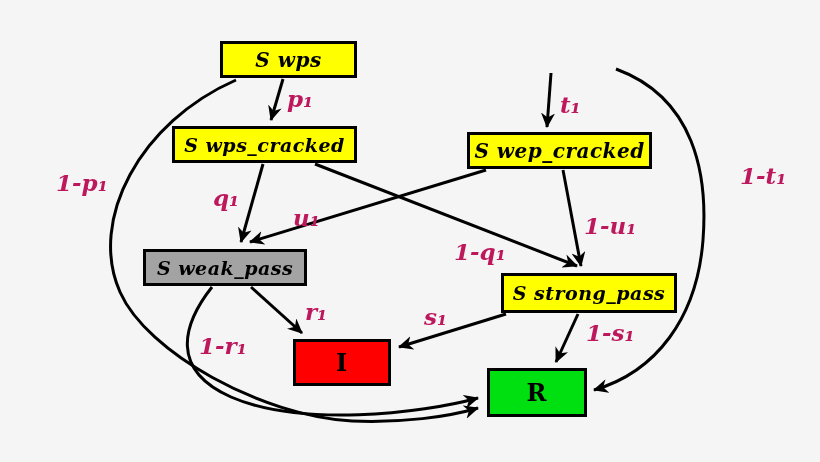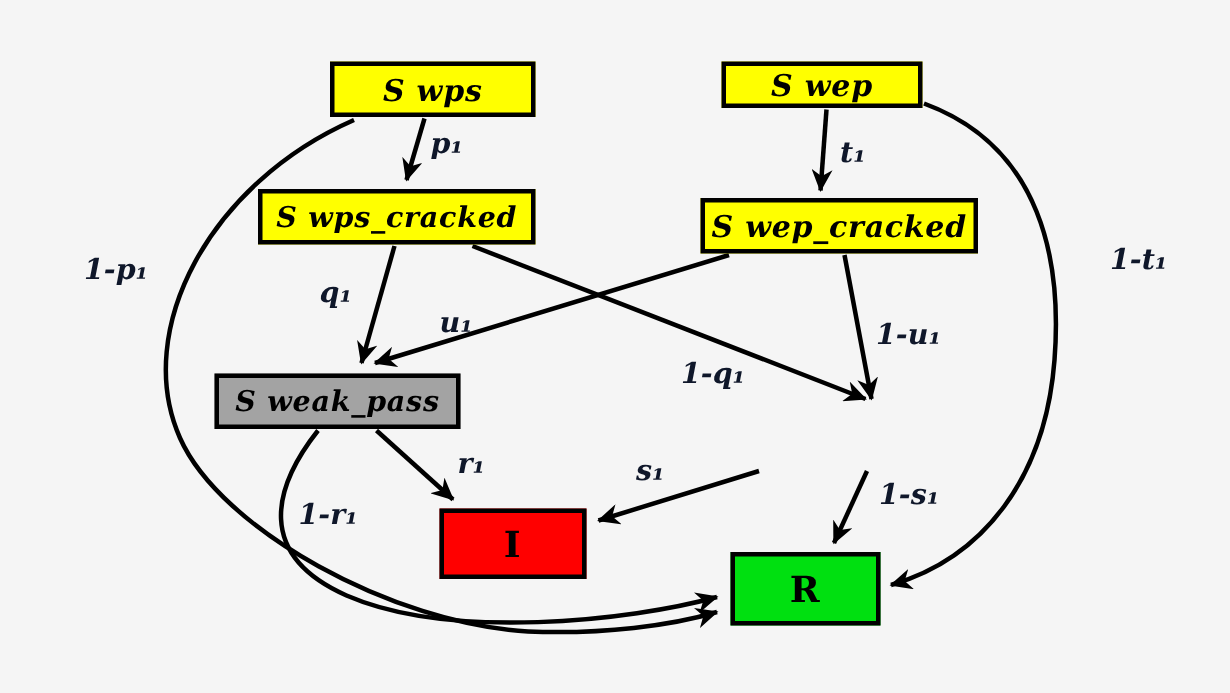--- a/index.html
+++ b/index.html
@@ -25,21 +25,21 @@
   .n-wep{left:481px;top:41px;width:134px;height:31px;}
   .n-wps-cracked{left:172px;top:126px;width:185px;height:37px;font-size:19px;}
   .n-wep-cracked{left:467px;top:132px;width:185px;height:37px;font-size:20px;}
   .n-weak-pass{left:143px;top:249px;width:164px;height:37px;font-size:19px;}
   .n-strong-pass{left:501px;top:273px;width:176px;height:40px;font-size:19px;}
   .n-infected{left:293px;top:339px;width:98px;height:47px;}
   .n-recovered{left:487px;top:368px;width:100px;height:49px;}
   .edge-label{
     position:absolute;
     font-weight:bold;font-style:italic;
-    font-size:19px;color:#0f172a;
+    font-size:23px;color:#be185d;
     white-space:nowrap;
   }
   .l-p1{left:287px;top:85px;}
   .l-t1{left:560px;top:91px;}
   .l-1p1{left:56px;top:169px;}
   .l-1t1{left:740px;top:162px;text-align:center;}
   .l-q1{left:213px;top:184px;}
   .l-u1{left:293px;top:204px;}
   .l-1q1{left:454px;top:238px;}
   .l-1u1{left:584px;top:212px;}
@@ -70,24 +70,24 @@
     <path class="edge" d="M 251,287 L 302,333" marker-end="url(#arrow)"></path>
     <path class="edge" d="M 506,314 L 399,347" marker-end="url(#arrow)"></path>
     <path class="edge" d="M 578,314 L 556,362" marker-end="url(#arrow)"></path>
 
     <path class="edge" d="M 236,80 C 140,122 88,220 120,292 C 147,353 262,416 352,421 C 402,423 448,417 478,408" marker-end="url(#arrow)"></path>
     <path class="edge" d="M 212,287 C 182,325 170,370 231,397 C 300,427 420,414 478,398" marker-end="url(#arrow)"></path>
     <path class="edge" d="M 616,69 C 695,98 708,175 703,240 C 697,318 656,372 594,390" marker-end="url(#arrow)"></path>
   </svg>
 
   <div class="node n-wps" style="background: rgb(255, 255, 0);">S wps</div>
-  <div class="node n-wep" style="background: rgb(255, 255, 0);">S wep</div>
   <div class="node n-wps-cracked" style="background: rgb(255, 255, 0);">S wps_cracked</div>
   <div class="node n-wep-cracked" style="background: rgb(255, 255, 0);">S wep_cracked</div>
   <div class="node n-weak-pass" style="background: #a3a3a3;">S weak_pass</div>
+  <div class="node n-strong-pass" style="background: rgb(255, 255, 0);">S strong_pass</div>
   <div class="node terminal n-infected" style="background: rgb(255, 0, 0);">I</div>
   <div class="node terminal n-recovered" style="background: rgb(0, 224, 16);">R</div>
 
   <span class="edge-label l-p1">p₁</span>
   <span class="edge-label l-t1">t₁</span>
   <span class="edge-label l-1p1">1-p₁</span>
   <span class="edge-label l-1t1">1-t₁</span>
   <span class="edge-label l-q1">q₁</span>
   <span class="edge-label l-u1">u₁</span>
   <span class="edge-label l-1q1">1-q₁</span>

